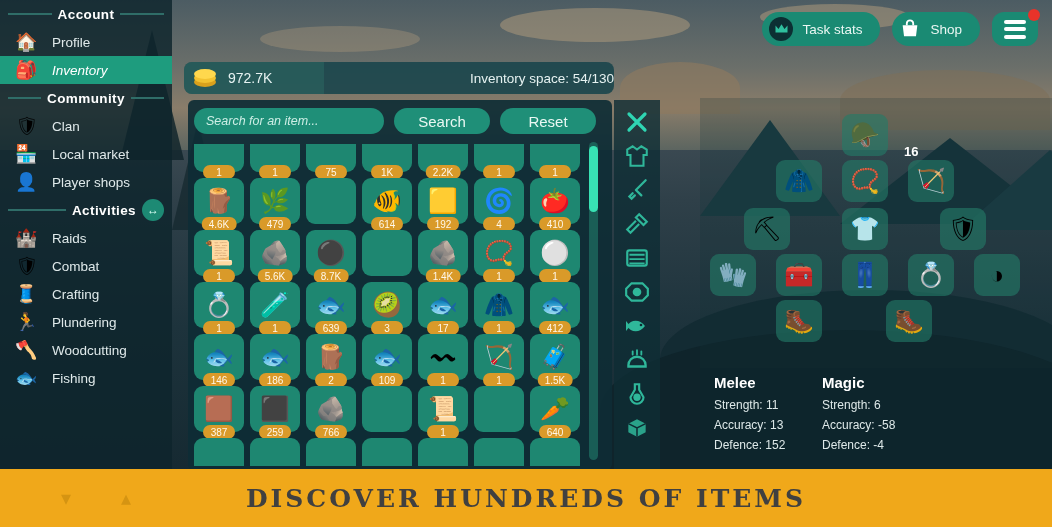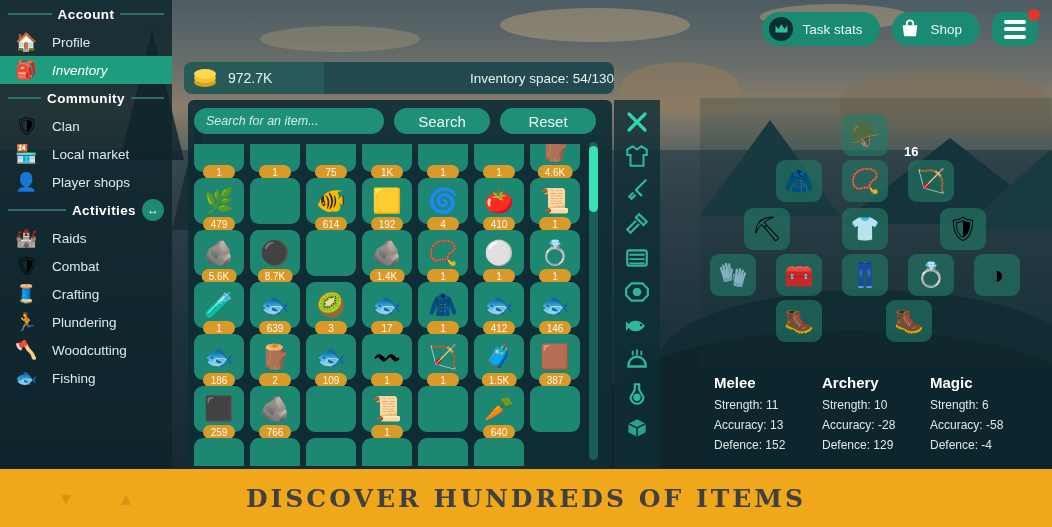--- a/index.html
+++ b/index.html
@@ -247,20 +247,23 @@
           <div class="cell empty">
             <span class="qty">1</span>
           </div>
           <div class="cell empty">
             <span class="qty">75</span>
           </div>
           <div class="cell empty">
             <span class="qty">1K</span>
           </div>
           <div class="cell empty">
+            <span class="qty">2.2K</span>
+          </div>
+          <div class="cell empty">
             <span class="qty">1</span>
           </div>
           <div class="cell empty">
             <span class="qty">1</span>
           </div>
           <div class="cell">
             <span class="sprite">🪵</span>
             <span class="qty">4.6K</span>
           </div>
           <div class="cell">
@@ -533,26 +536,20 @@
 
   <div class="stats">
     <div id="stats-host" style="display:flex;">
         <div class="scol">
           <h4>Melee</h4>
           <div>Strength: 11</div>
           <div>Accuracy: 13</div>
           <div>Defence: 152</div>
         </div>
         <div class="scol">
-          <h4>Archery</h4>
-          <div>Strength: 10</div>
-          <div>Accuracy: -28</div>
-          <div>Defence: 129</div>
-        </div>
-        <div class="scol">
           <h4>Magic</h4>
           <div>Strength: 6</div>
           <div>Accuracy: -58</div>
           <div>Defence: -4</div>
         </div>
       </div>
   </div>
 
   <div class="banner">
     <span class="chev" style="left:55px;">▾</span>

